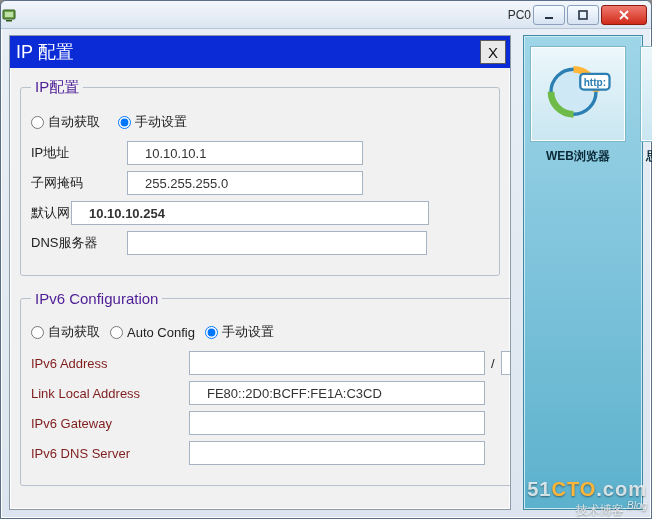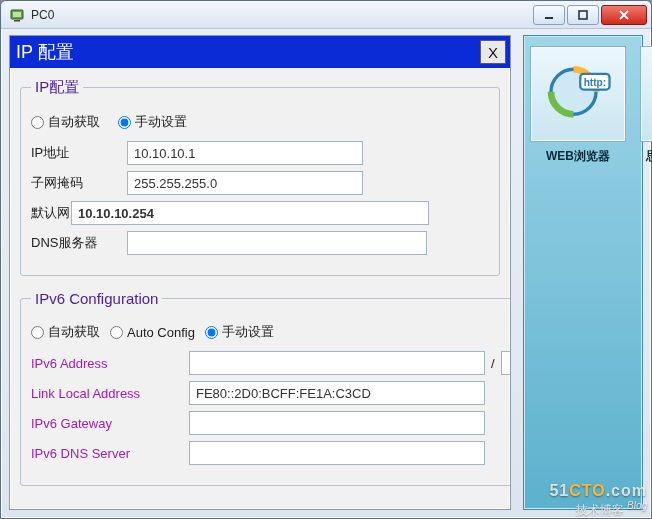--- a/index.html
+++ b/index.html
@@ -11,21 +11,21 @@
     background: linear-gradient(#e9eff6, #dce5ef);
     border: 1px solid #5a6e86;
     border-radius: 6px 6px 0 0;
     box-shadow: 0 0 0 1px #fff inset;
   }
   .titlebar {
     height: 28px; display: flex; align-items: center;
     background: linear-gradient(#f3f7fc, #dbe5f1);
     border-bottom: 1px solid #b9c6d6;
     border-radius: 6px 6px 0 0;
-    padding-left: 8px;
+    text-align: right;
   }
   .title-icon { width: 16px; height: 16px; margin-right: 6px; }
   .title-text { font-size: 12px; color: #2c2c2c; flex: 1; }
   .cap-btns { display: flex; margin-right: 4px; }
   .cap-btn {
     width: 32px; height: 20px; margin-left: 2px;
     background: linear-gradient(#f7fbff, #d7e3f2);
     border: 1px solid #8aa0bb; border-radius: 3px;
     display: flex; align-items: center; justify-content: center;
     font-size: 11px; color: #263445;
@@ -63,25 +63,25 @@
 
   fieldset {
     border: 1px solid #b8c2cf; border-radius: 3px;
     margin: 6px 2px 14px 2px; padding: 10px 10px 14px 10px;
   }
   legend { font-size: 15px; padding: 0 4px; color: #4c1d95; }
 
   .row { display: flex; align-items: center; margin: 6px 0; }
   .row.radio { gap: 18px; margin-bottom: 10px; }
   .lbl { width: 96px; font-size: 13px; color: #222; }
-  .lbl-wide { width: 158px; font-size: 13px; color: #a21caf; }
+  .lbl-wide { width: 158px; font-size: 13px; color: #7f1d1d; }
 
   input[type=text] {
     height: 24px; border: 1px solid #a6b3c3; background: #fff;
-    padding: 2px 6px; font-size: 13px; color: #333;
+    padding: 2px 17px; font-size: 13px; color: #333;
   }
   .radio-opt { display: flex; align-items: center; gap: 4px; }
   input[type=radio] { margin: 0; }
 
   
   .ip-addr, .subnet { width: 236px; }
   .gateway { width: 358px; margin-left: -56px; font-weight: bold; }  
   .dns4 { width: 300px; }
   .v6-addr { width: 296px; }
   .prefix { width: 46px; }
@@ -109,21 +109,21 @@
     box-shadow: inset 0 0 0 1px #fff;
   }
 
   
   .wm {
     position: absolute; right: 4px; bottom: 2px;
     font-family: Arial; color: rgba(255,255,255,.78);
     text-shadow: 0 1px 2px rgba(0,0,0,.45);
     text-align: right; pointer-events: none; line-height: 1;
   }
-  .wm .big { font-size: 16px; font-weight: 700; letter-spacing: 1px; }
+  .wm .big { font-size: 20px; font-weight: 700; letter-spacing: 1px; }
   .wm .big .c { color: #ffb638; }
   .wm .small { font-size: 12px; margin-top: 2px; }
   .wm .blog { font-size: 10px; font-style: italic; vertical-align: super; }
 </style>
 </head>
 <body>
 
 <div class="win">
 
   <div class="titlebar">

